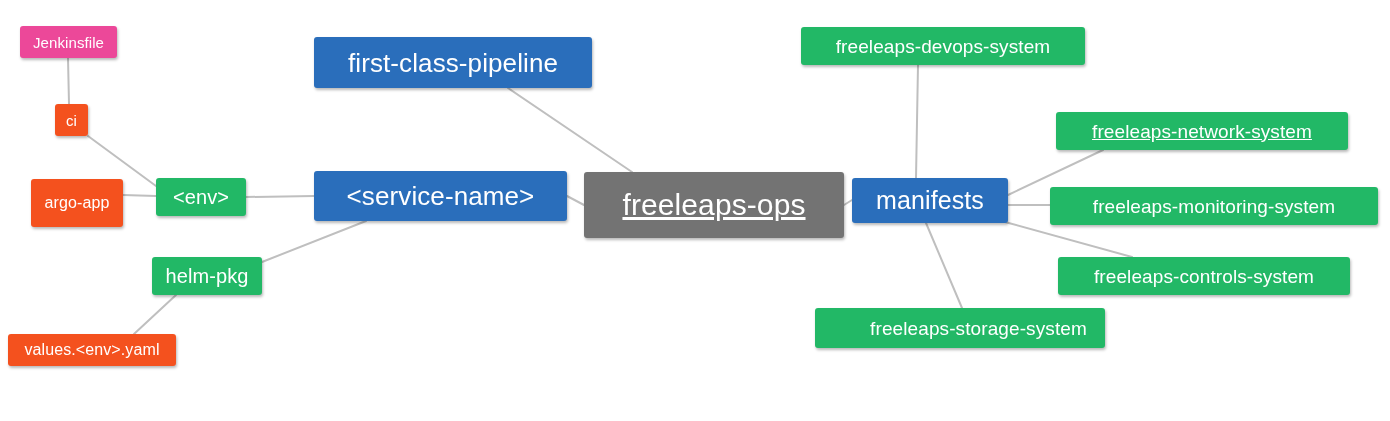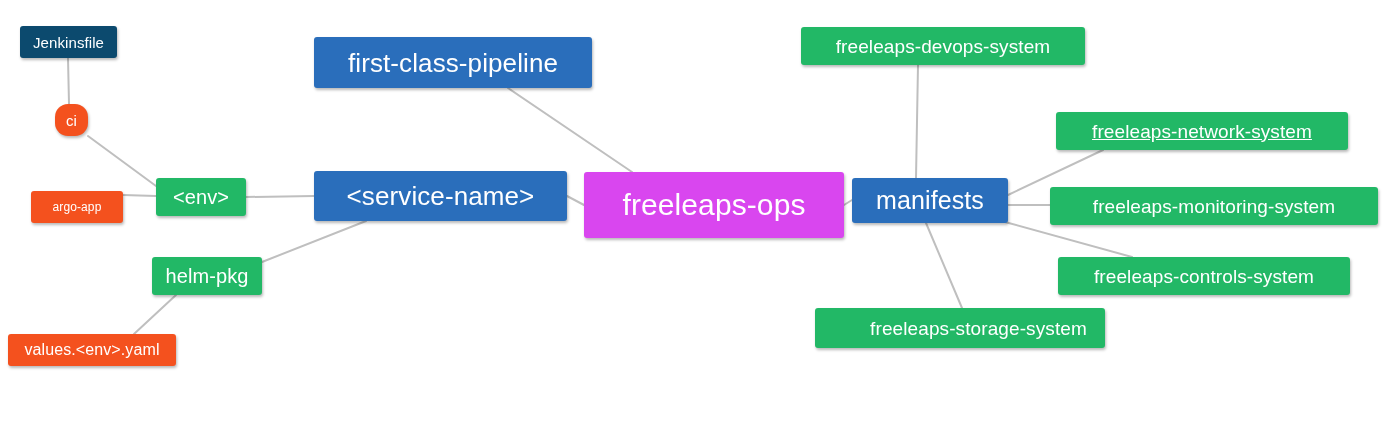--- a/index.html
+++ b/index.html
@@ -41,24 +41,24 @@
     text-align: center;
     user-select: none;
     cursor: default;
     letter-spacing: 0.1px;
   }
   .node-label {
     display: block;
     white-space: nowrap;
   }
   
-  .c-root   { background: #d946ef; }
+  .c-root   { background: #737373; text-decoration: underline; }
   .c-blue   { background: #2a6ebb; }
   .c-green  { background: #22b866; }
-  .c-orange { background: #0c4a6e; }
+  .c-orange { background: #ec4899; }
   .c-red    { background: #f4511e; }
 </style>
 </head>
 <body>
 
 <div id="mindmap">
   <svg id="edge-layer" viewBox="0 0 1390 421" width="1390" height="421" xmlns="http://www.w3.org/2000/svg">
       <line x1="584" y1="205" x2="567" y2="196" stroke="#bfbfbf" stroke-width="2" stroke-linecap="round"></line>
       <line x1="632" y1="172" x2="508" y2="88" stroke="#bfbfbf" stroke-width="2" stroke-linecap="round"></line>
       <line x1="844" y1="205" x2="852" y2="200" stroke="#bfbfbf" stroke-width="2" stroke-linecap="round"></line>
@@ -104,23 +104,23 @@
       </div>
       <div class="node c-green" style="left: 1058px; top: 257px; width: 292px; height: 38px; font-size: 19px;">
         <span class="node-label">freeleaps-controls-system</span>
       </div>
       <div class="node c-green" style="left: 815px; top: 308px; width: 290px; height: 40px; font-size: 19px; padding-left: 37px;">
         <span class="node-label">freeleaps-storage-system</span>
       </div>
       <div class="node c-orange" style="left: 20px; top: 26px; width: 97px; height: 32px; font-size: 15px;">
         <span class="node-label">Jenkinsfile</span>
       </div>
-      <div class="node c-red" style="left: 55px; top: 104px; width: 33px; height: 32px; font-size: 15px; border-radius: 13px;">
+      <div class="node c-red" style="left: 55px; top: 104px; width: 33px; height: 32px; font-size: 15px;">
         <span class="node-label">ci</span>
       </div>
-      <div class="node c-red" style="left: 31px; top: 179px; width: 92px; height: 32px; font-size: 12px; margin-top: 12px;">
+      <div class="node c-red" style="left: 31px; top: 179px; width: 92px; height: 48px; font-size: 16px;">
         <span class="node-label">argo-app</span>
       </div>
       <div class="node c-red" style="left: 8px; top: 334px; width: 168px; height: 32px; font-size: 16px;">
         <span class="node-label">values.&lt;env&gt;.yaml</span>
       </div>
     </div>
 </div>
 
 </body></html>

